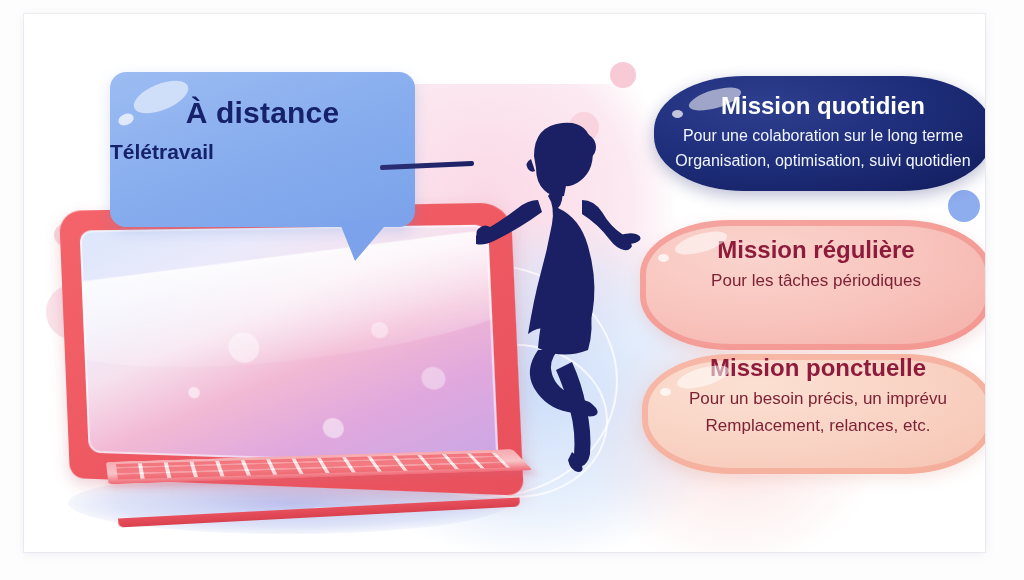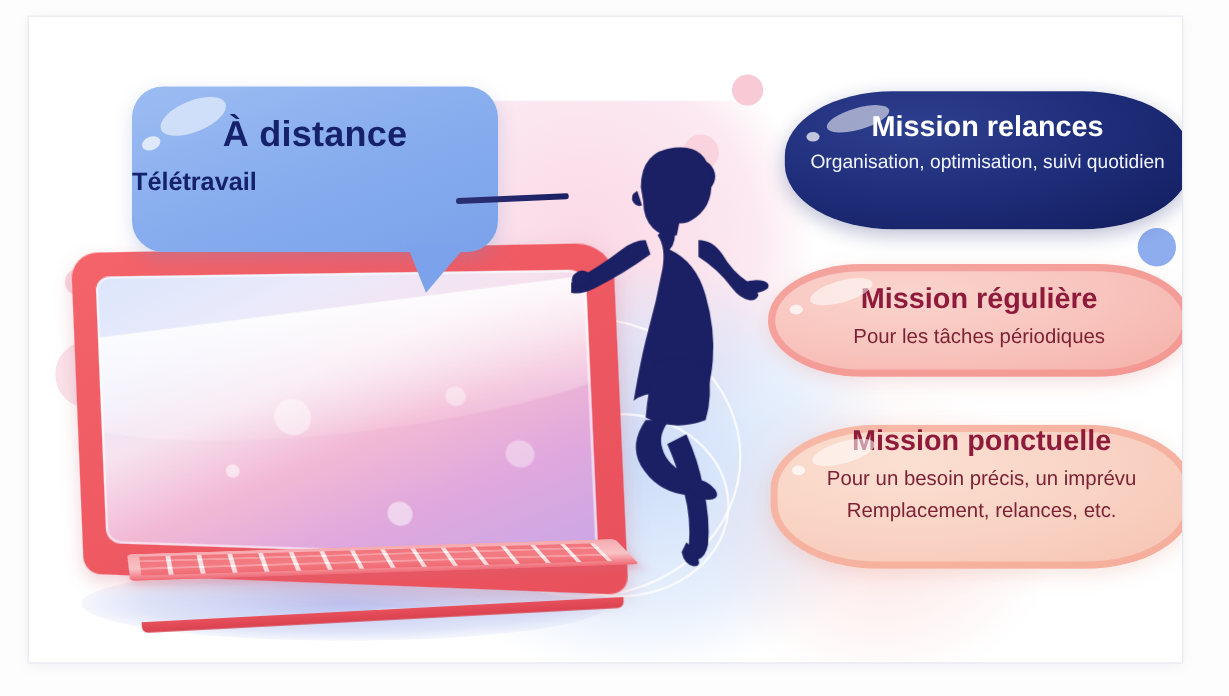--- a/index.html
+++ b/index.html
@@ -94,23 +94,23 @@
   }
   .baseedge{
     position:absolute;left:60px;top:298px;width:402px;height:9px;
     background:linear-gradient(180deg,#e8505c,#d9414f);
     transform:rotateZ(-3.0deg);
     border-radius:0 0 5px 5px;
   }
 
   
   #bubble{
-    position:absolute;left:86px;top:58px;width:305px;height:138px;
+    position:absolute;left:86px;top:58px;width:305px;height:155px;
     background:linear-gradient(160deg,#9cbcf2 0%,#86acee 55%,#7ba2ea 100%);
-    border-radius:26px;
+    border-radius:16px;
     box-shadow:0 5px 14px rgba(110,140,210,.25);
   }
   #bubble .tail{
     position:absolute;right:26px;bottom:-34px;width:0;height:0;
     border-left:16px solid transparent;
     border-right:34px solid transparent;
     border-top:40px solid #7ba2ea;
   }
   .gloss-a{position:absolute;left:22px;top:12px;width:58px;height:26px;border-radius:50%;background:rgba(255,255,255,.55);transform:rotate(-22deg);}
   .gloss-b{position:absolute;left:8px;top:42px;width:16px;height:11px;border-radius:50%;background:rgba(255,255,255,.70);transform:rotate(-22deg);}
@@ -142,21 +142,21 @@
 
   #card-continue{
     left:630px;top:62px;width:338px;height:115px;
     background:radial-gradient(ellipse at 32% 26%, #2e3f8f 0%, #1f2f7c 45%, #121c5c 100%);
     box-shadow:0 5px 16px rgba(30,40,110,.30);
   }
   #card-continue .ct{font-size:24px;color:#ffffff;margin-top:16px;}
   #card-continue .l1,#card-continue .l2{font-size:16px;color:#f2f4ff;margin-top:7px;}
 
   #card-reguliere{
-    left:616px;top:206px;width:352px;height:94px;
+    left:616px;top:206px;width:352px;height:130px;
     background:radial-gradient(ellipse at 32% 26%, #fad4cd 0%, #f8c4bd 50%, #f3aea6 100%);
     box-shadow:0 5px 16px rgba(220,140,140,.26), inset 0 0 0 6px rgba(242,130,125,.55);
   }
   #card-reguliere .ct{font-size:24px;color:#8e1b3c;margin-top:16px;}
   #card-reguliere .l1,#card-reguliere .l2{font-size:17px;color:#7d2236;margin-top:7px;}
 
   #card-ponctuelle{
     left:618px;top:340px;width:352px;height:120px;
     background:radial-gradient(ellipse at 32% 26%, #fbe0d2 0%, #f9d3c4 50%, #f6c2b0 100%);
     box-shadow:0 5px 16px rgba(220,150,130,.24), inset 0 0 0 6px rgba(243,150,130,.50);
@@ -241,21 +241,22 @@
           <path d="M100 284 q14 2 20 10 q4 6 -2 8 q-10 2 -20 -6 z"></path>
 
           <path d="M96 338 q8 6 10 14 q2 6 -4 6 q-8 -2 -10 -12 z"></path>
         </g>
       </svg>
     </div>
 
     <div class="card" id="card-continue">
       <div class="gl1"></div>
       <div class="gl2"></div>
-      <div class="ct">Mission relances</div>
+      <div class="ct">Mission quotidien</div>
+      <div class="l1">Pour une colaboration sur le long terme</div>
       <div class="l2">Organisation, optimisation, suivi quotidien</div>
     </div>
 
     <div class="card" id="card-reguliere">
       <div class="gl1"></div>
       <div class="gl2"></div>
       <div class="ct">Mission régulière</div>
       <div class="l1">Pour les tâches périodiques</div>
     </div>
 

